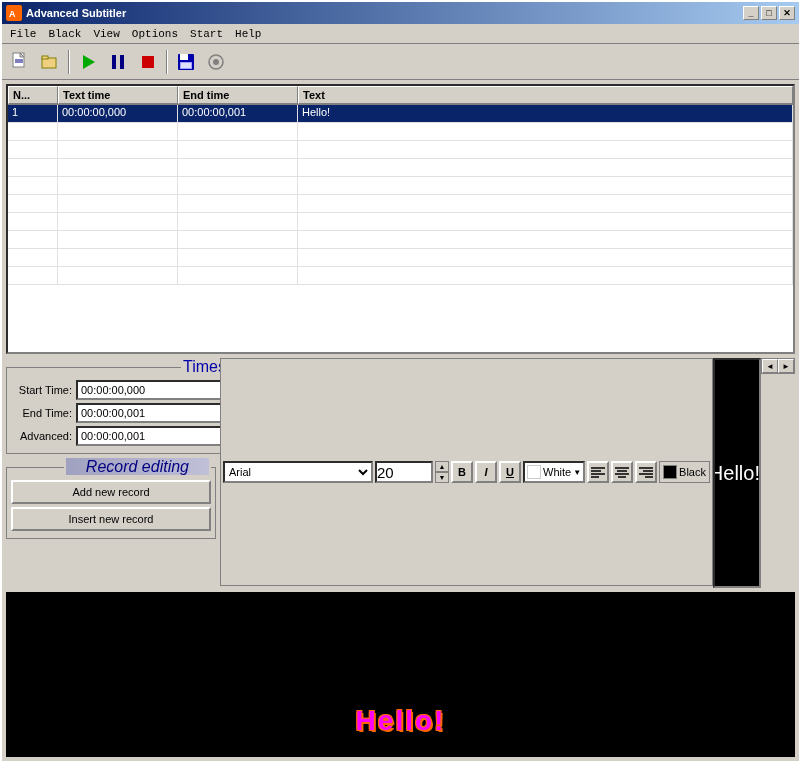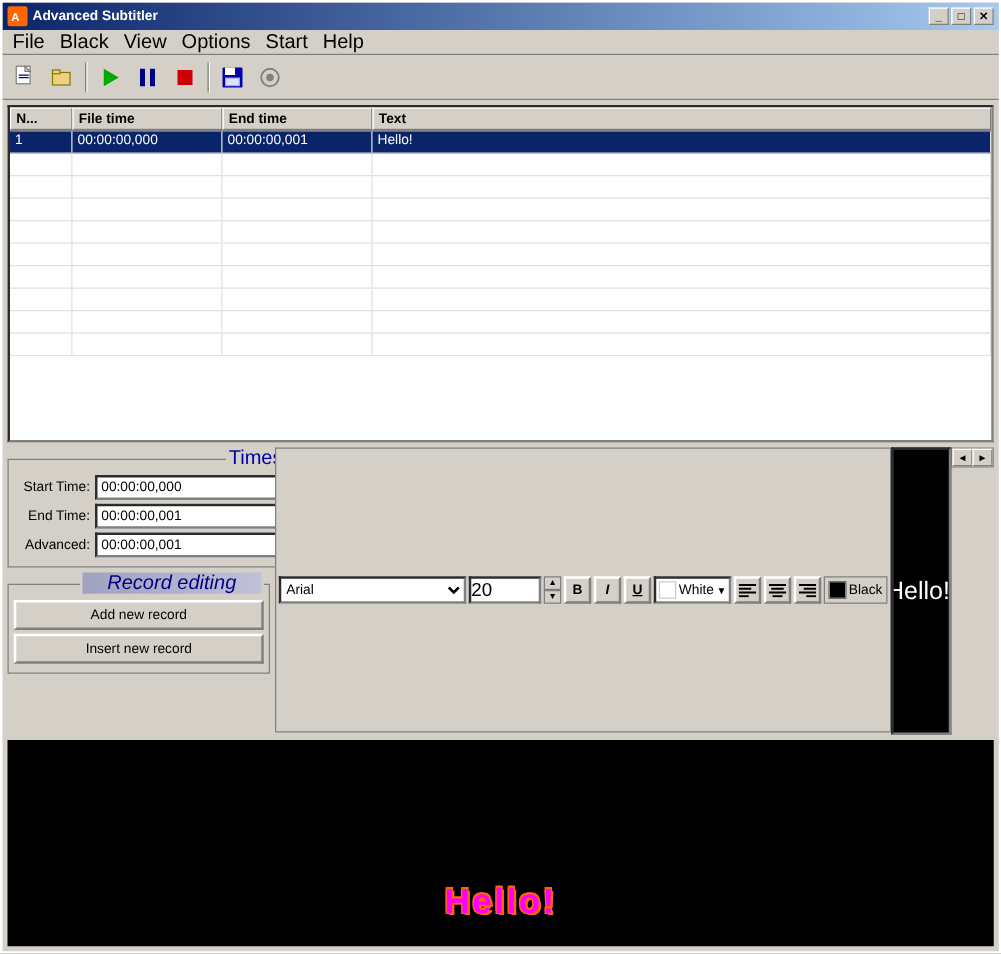--- a/index.html
+++ b/index.html
@@ -78,21 +78,22 @@
       height: 20px;
       display: flex;
       align-items: center;
       border-bottom: 1px solid #808080;
       padding: 0 2px;
     }
 
     .menu-item {
       padding: 2px 6px;
       cursor: pointer;
-      font-size: 16px;
+      font-size: 11px;
+      font-family: Liberation Mono, monospace;
     }
 
     
     .toolbar {
       background: #d4d0c8;
       height: 36px;
       display: flex;
       align-items: center;
       padding: 2px 4px;
       gap: 2px;
@@ -507,21 +508,21 @@
         <circle cx="10" cy="10" r="3" fill="#808080"></circle>
       </svg>
     </div>
   </div>
 
   <div class="main-content">
 
     <div class="table-area">
       <div class="table-header">
         <div class="table-col-header col-num">N...</div>
-        <div class="table-col-header col-start">File time</div>
+        <div class="table-col-header col-start">Text time</div>
         <div class="table-col-header col-end">End time</div>
         <div class="table-col-header col-text">Text</div>
       </div>
       <div class="table-body">
         <div class="table-row selected">
           <div class="table-cell col-num">1</div>
           <div class="table-cell col-start">00:00:00,000</div>
           <div class="table-cell col-end">00:00:00,001</div>
           <div class="table-cell col-text">Hello!</div>
         </div>

